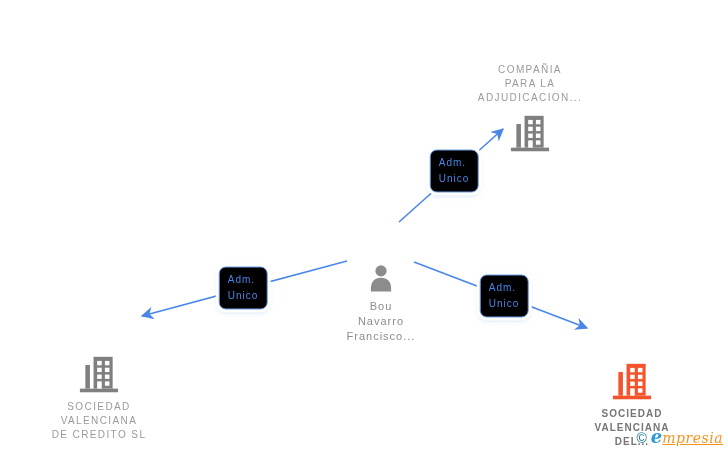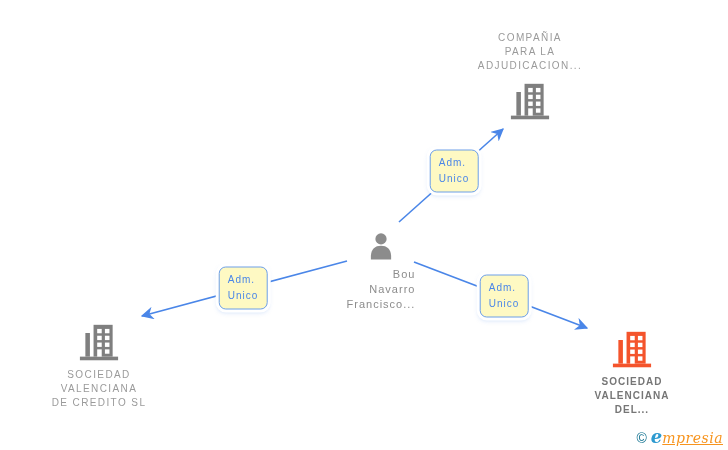--- a/index.html
+++ b/index.html
@@ -17,41 +17,41 @@
   .canvas{
     position:relative;width:728px;height:450px;background:#ffffff;overflow:hidden;
     font-family:"Liberation Sans",sans-serif;
   }
   .lines{position:absolute;left:0;top:0;width:728px;height:450px;}
   .edge-line{stroke:var(--accent-blue);stroke-width:1.6;fill:none;}
   .arrow-head{fill:var(--accent-blue);}
 
   .node{
     position:absolute;display:flex;flex-direction:column;align-items:center;
-    text-align:center;cursor:pointer;width:170px;transform:translateX(-50%);
+    text-align:center;cursor:pointer;width:170px;transform:translateX(-50%);margin-top:32px;
   }
   .node-label{
     font-size:10px;letter-spacing:1.4px;line-height:14px;color:var(--label-gray);
     white-space:pre-line;text-transform:uppercase;
   }
   .node-label.bold{font-weight:bold;color:var(--label-dark);letter-spacing:1px;}
   .person-label{
     font-size:11px;letter-spacing:1px;line-height:15px;color:var(--person-gray);
-    white-space:pre-line;margin-top:6px;text-align:right;
+    white-space:pre-line;margin-top:6px;
   }
   .icon-building{display:block;margin:0 auto;}
   .gap-below{margin-bottom:9px;}
   .gap-above{margin-top:5px;}
   .fill-gray{fill:var(--node-gray);}
   .fill-orange{fill:var(--node-orange);}
   .fill-person{fill:var(--person-gray);}
 
   .edge-label{
     position:absolute;transform:translate(-50%,-50%);
-    background:#fef9c3;border:1.5px solid #6c9fe8;border-radius:7px;
+    background:#000000;border:1.5px solid #6c9fe8;border-radius:7px;
     padding:4px 8px 5px 8px;font-size:10px;line-height:16px;letter-spacing:1px;
     color:var(--accent-blue);white-space:pre-line;text-align:left;
     box-shadow:0 0 0 3px #ffffff,0 2px 5px rgba(74,134,232,.35);
   }
 
   .footer-logo{
     position:absolute;right:5px;bottom:4px;display:flex;align-items:baseline;
     gap:4px;cursor:pointer;
   }
   .copyright-symbol{

